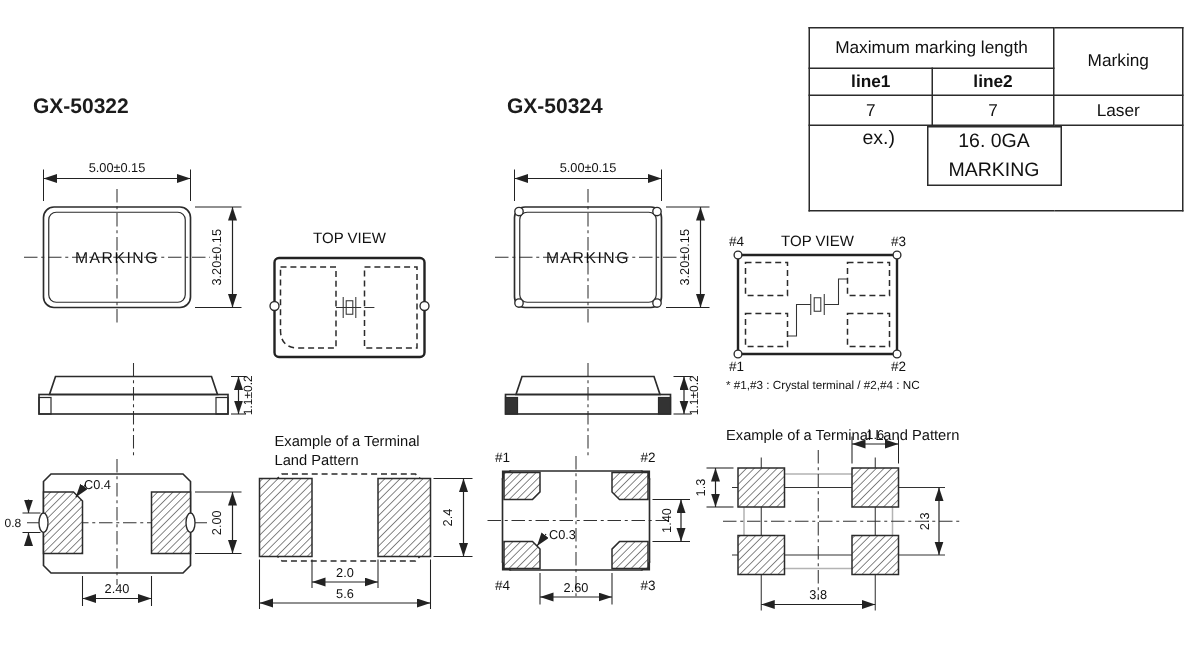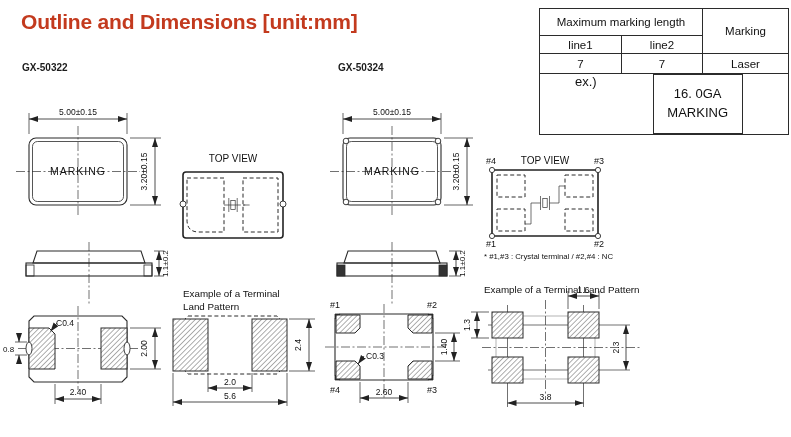--- a/index.html
+++ b/index.html
@@ -1,32 +1,32 @@
 <!DOCTYPE html>
 <html><head>
 <meta charset="utf-8">
 <style>
   html,body{margin:0;padding:0;background:#fff;}
   #page{position:relative;width:791px;height:437px;background:#ffffff;overflow:hidden;
         font-family:"Liberation Sans",sans-serif;color:#111;}
   .page-title{position:absolute;left:21px;top:10px;font-size:21px;font-weight:bold;color:#c33a1e;letter-spacing:-0.2px;}
-  .model-label{position:absolute;font-size:10px;font-weight:bold;color:#1c1c1c;}
+  .model-label{position:absolute;font-size:14px;font-weight:bold;color:#1c1c1c;}
   #gx322-label{left:22px;top:62px;}
   #gx324-label{left:338px;top:62px;}
 
   
-  .mark-table{position:absolute;left:539px;top:8px;border-collapse:collapse;table-layout:fixed;}
+  .mark-table{position:absolute;left:539px;top:18px;border-collapse:collapse;table-layout:fixed;}
   .mark-table td{border:1px solid #2b2b2b;text-align:center;vertical-align:middle;
                  font-size:11.5px;color:#111;padding:0;}
   .mark-table .c1{width:81px;} .mark-table .c2{width:80px;} .mark-table .c3{width:85px;}
-  .r1 td{height:26px;} .r2 td{height:17px;} .r3 td{height:19px;} .r4 td{height:56px;}
+  .r1 td{height:26px;} .r2 td{height:17px;font-weight:bold;} .r3 td{height:19px;} .r4 td{height:56px;}
   .example-cell{ }
   .example-flex{display:flex;align-items:flex-start;justify-content:flex-start;height:100%;}
   .example-label{font-size:13px;margin-left:35px;}
-  .example-box{border:1px solid #2b2b2b;margin-left:56px;padding:10px 8px;text-align:center;
+  .example-box{border:1px solid #2b2b2b;margin-left:21px;padding:0 8px;text-align:center;
                font-size:13px;line-height:1.45;min-width:72px;}
 
   
   svg{position:absolute;left:0;top:0;}
   .ol{fill:none;stroke:#2b2b2b;stroke-width:1.1;}
   .olin{fill:none;stroke:#2b2b2b;stroke-width:0.8;}
   .ol2{fill:none;stroke:#222;stroke-width:1.6;}
   .cl{fill:none;stroke:#333;stroke-width:0.7;stroke-dasharray:9 2.5 2 2.5;}
   .thin{fill:none;stroke:#333;stroke-width:0.7;}
   .dp{fill:none;stroke:#2b2b2b;stroke-width:1;stroke-dasharray:4 2.6;}
@@ -43,21 +43,20 @@
   .tlabel{font-size:10px;}
   .tpin{font-size:9px;}
   .texample{font-size:9.8px;}
   .tmark{font-size:10.5px;letter-spacing:1px;}
 </style>
 </head>
 <body>
 
 <div id="page">
 
-  <div class="page-title">Outline and Dimensions [unit:mm]</div>
 
   <table class="mark-table">
     <tbody>
         <tr class="r1">
       <td class="c1" colspan="2">Maximum marking length</td>
       <td class="c3" rowspan="2">Marking</td>
     </tr>
     <tr class="r2">
       <td class="c1">line1</td>
       <td class="c2">line2</td>

